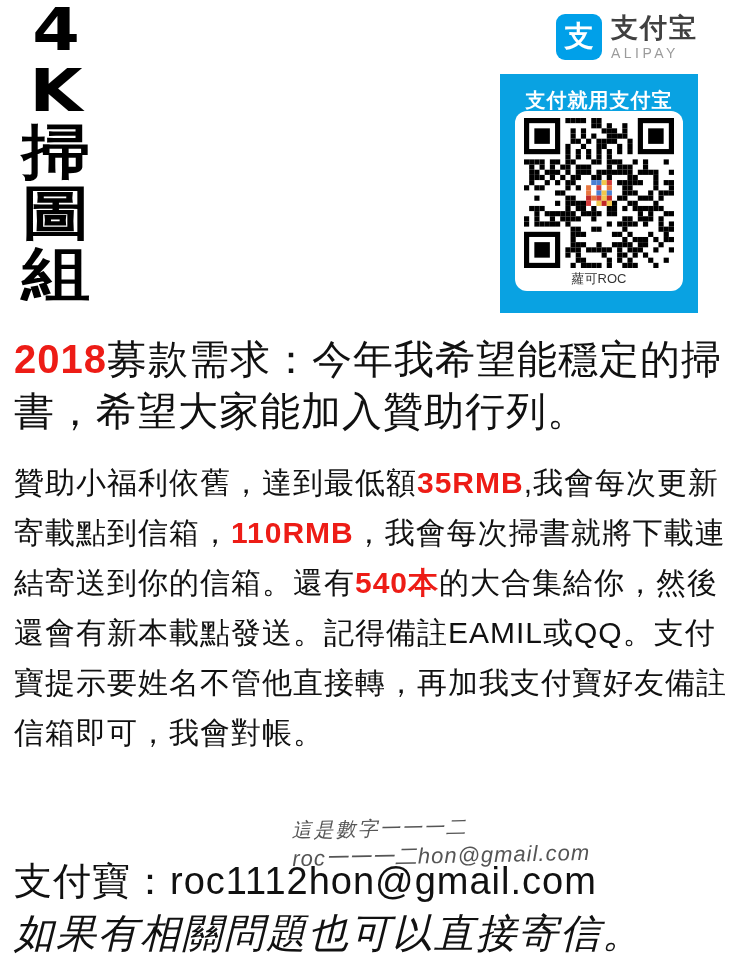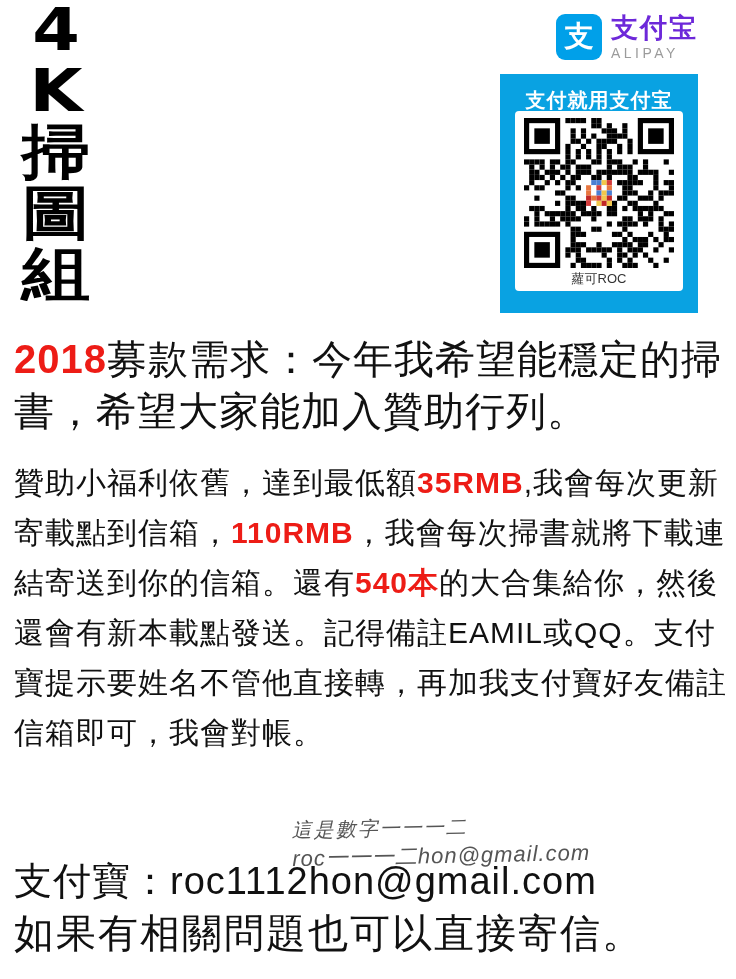--- a/index.html
+++ b/index.html
@@ -17,47 +17,47 @@
     letter-spacing:0;
   }
   
   .alipay-logo{position:absolute;left:556px;top:14px;display:flex;align-items:center;gap:9px;}
   .alipay-icon{
     width:46px;height:46px;border-radius:9px;color:#fff;
     display:flex;align-items:center;justify-content:center;
     font-size:29px;font-weight:bold;
   }
   .alipay-names{display:flex;flex-direction:column;line-height:1;}
-  .alipay-cn{font-size:27px;font-weight:600;color:#6d28d9;letter-spacing:2px;}
+  .alipay-cn{font-size:27px;font-weight:600;color:#404040;letter-spacing:2px;}
   .alipay-en{font-size:14px;color:#9b9b9b;letter-spacing:3.5px;margin-top:4px;}
   
   .qr-panel{position:absolute;left:500px;top:74px;width:198px;height:239px;}
   .qr-header{
     color:#ffffff;text-align:center;font-size:20px;font-weight:bold;
     padding-top:13px;letter-spacing:1px;
   }
   .qr-card{
     position:absolute;left:50%;transform:translateX(-50%);top:37px;
-    width:168px;height:180px;background:#ffffff;border-radius:4px;
+    width:168px;height:180px;background:#ffffff;border-radius:12px;
     display:flex;flex-direction:column;align-items:center;
   }
   .qr-svg{width:150px;height:150px;margin-top:7px;display:block;}
   .qr-name{font-size:13px;color:#333;margin-top:2px;}
   
   .para{position:absolute;left:14px;width:716px;letter-spacing:1px;}
   .para-1{top:333px;font-size:40px;line-height:52px;}
   .para-2{top:458px;font-size:30px;line-height:50px;}
   .seg-red{font-weight:bold;}
   
   .note{position:absolute;left:292px;top:814px;color:#555;transform:rotate(-1.2deg);font-style:italic;}
   .note-line1{font-size:20px;letter-spacing:2px;}
   .note-line2{font-size:22px;letter-spacing:1px;}
   
   .footer-alipay{position:absolute;left:14px;top:856px;font-size:38px;letter-spacing:1px;}
-  .footer-contact{position:absolute;left:14px;top:906px;font-size:40px;letter-spacing:2px;}
+  .footer-contact{position:absolute;left:14px;top:906px;font-size:40px;letter-spacing:2px;font-style:italic;}
 </style>
 </head>
 <body>
 
 <div class="page">
 
   <div class="vertical-title">
     <span class="vchar">4</span>
     <span class="vchar">K</span>
     <span class="vchar">掃</span>

